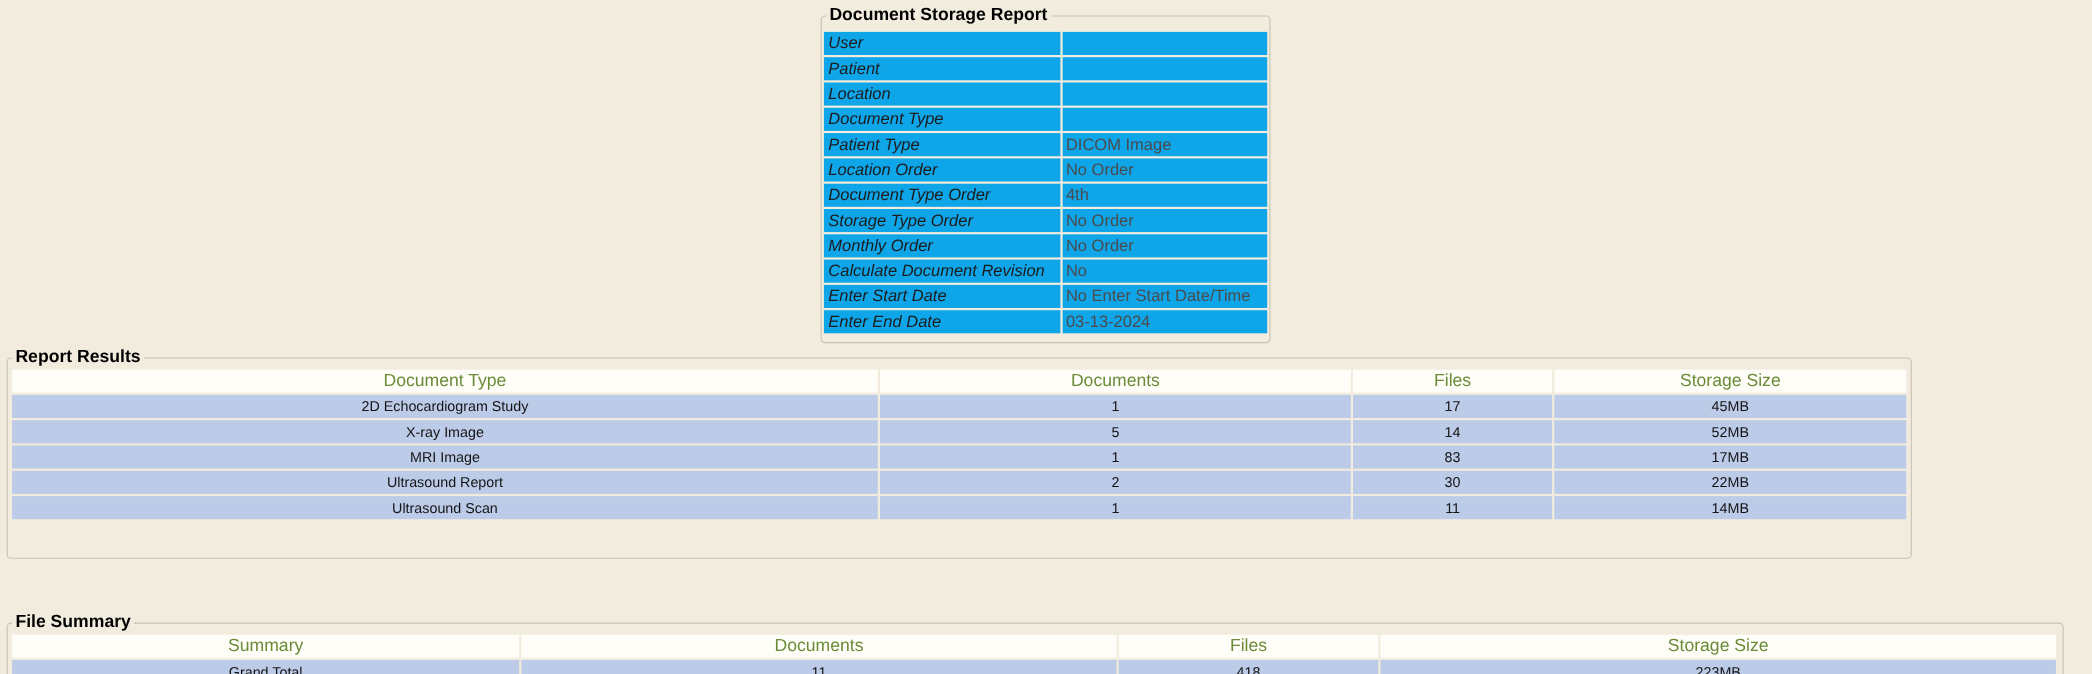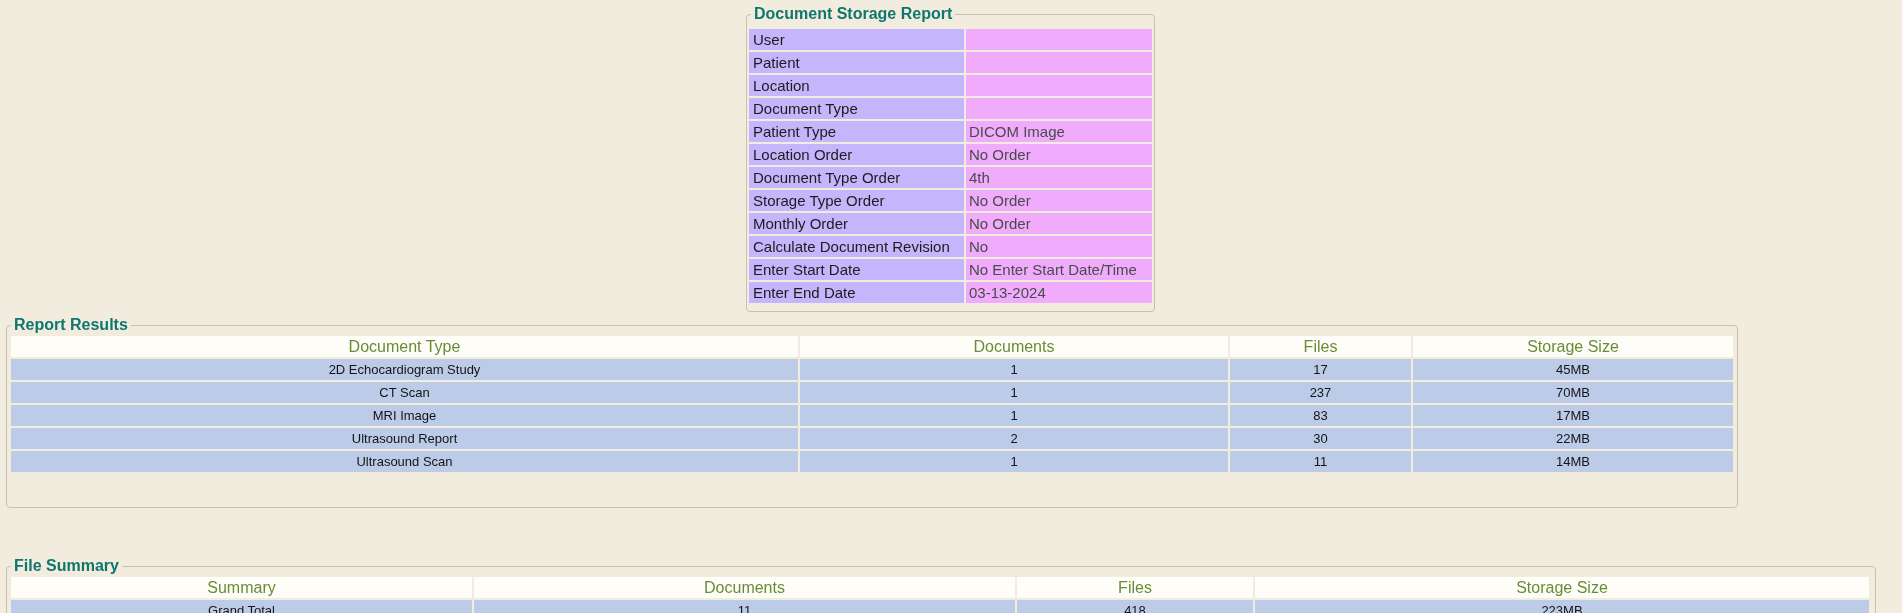--- a/index.html
+++ b/index.html
@@ -17,47 +17,48 @@
     position:absolute;
     margin:0;
     padding:0 2px 2px 2px;
     border:1px solid #C6C1B2;
     border-radius:4px;
     background:transparent;
   }
   fieldset.fs legend {
     font-weight:bold;
     font-size:16px;
-    color:#0f766e;
+    color:#000000;
     padding:0 3px;
     margin-left:2px;
     white-space:nowrap;
   }
   .fs-form legend { font-size:17px; }
 
   
   .fs-form { left:746px; top:5px; width:409px; height:307px; }
   .form-grid {
     display:grid;
     grid-template-columns:215px 186px;
     gap:2px;
     margin-top:6px;
   }
   .flabel {
-    background:#c4b5fd;
+    background:#0ea5e9;
     color:#1c1c1c;
     font-size:15px;
     height:21px;
     line-height:21px;
     padding-left:4px;
     white-space:nowrap;
     overflow:hidden;
+    font-style:italic;
   }
   .fvalue {
-    background:#f0abfc;
+    background:#0ea5e9;
     color:#4B4B4B;
     font-size:15px;
     height:21px;
     line-height:21px;
     padding-left:3px;
     white-space:nowrap;
     overflow:hidden;
   }
 
   
@@ -160,27 +161,27 @@
       </thead>
       <tbody>
 
           <tr>
             <td>2D Echocardiogram Study</td>
             <td>1</td>
             <td>17</td>
             <td>45MB</td>
           </tr>
 
-
-          <tr>
-            <td>CT Scan</td>
-            <td>1</td>
-            <td>237</td>
-            <td>70MB</td>
-          </tr>
+          <tr>
+            <td>X-ray Image</td>
+            <td>5</td>
+            <td>14</td>
+            <td>52MB</td>
+          </tr>
+
 
           <tr>
             <td>MRI Image</td>
             <td>1</td>
             <td>83</td>
             <td>17MB</td>
           </tr>
 
           <tr>
             <td>Ultrasound Report</td>

